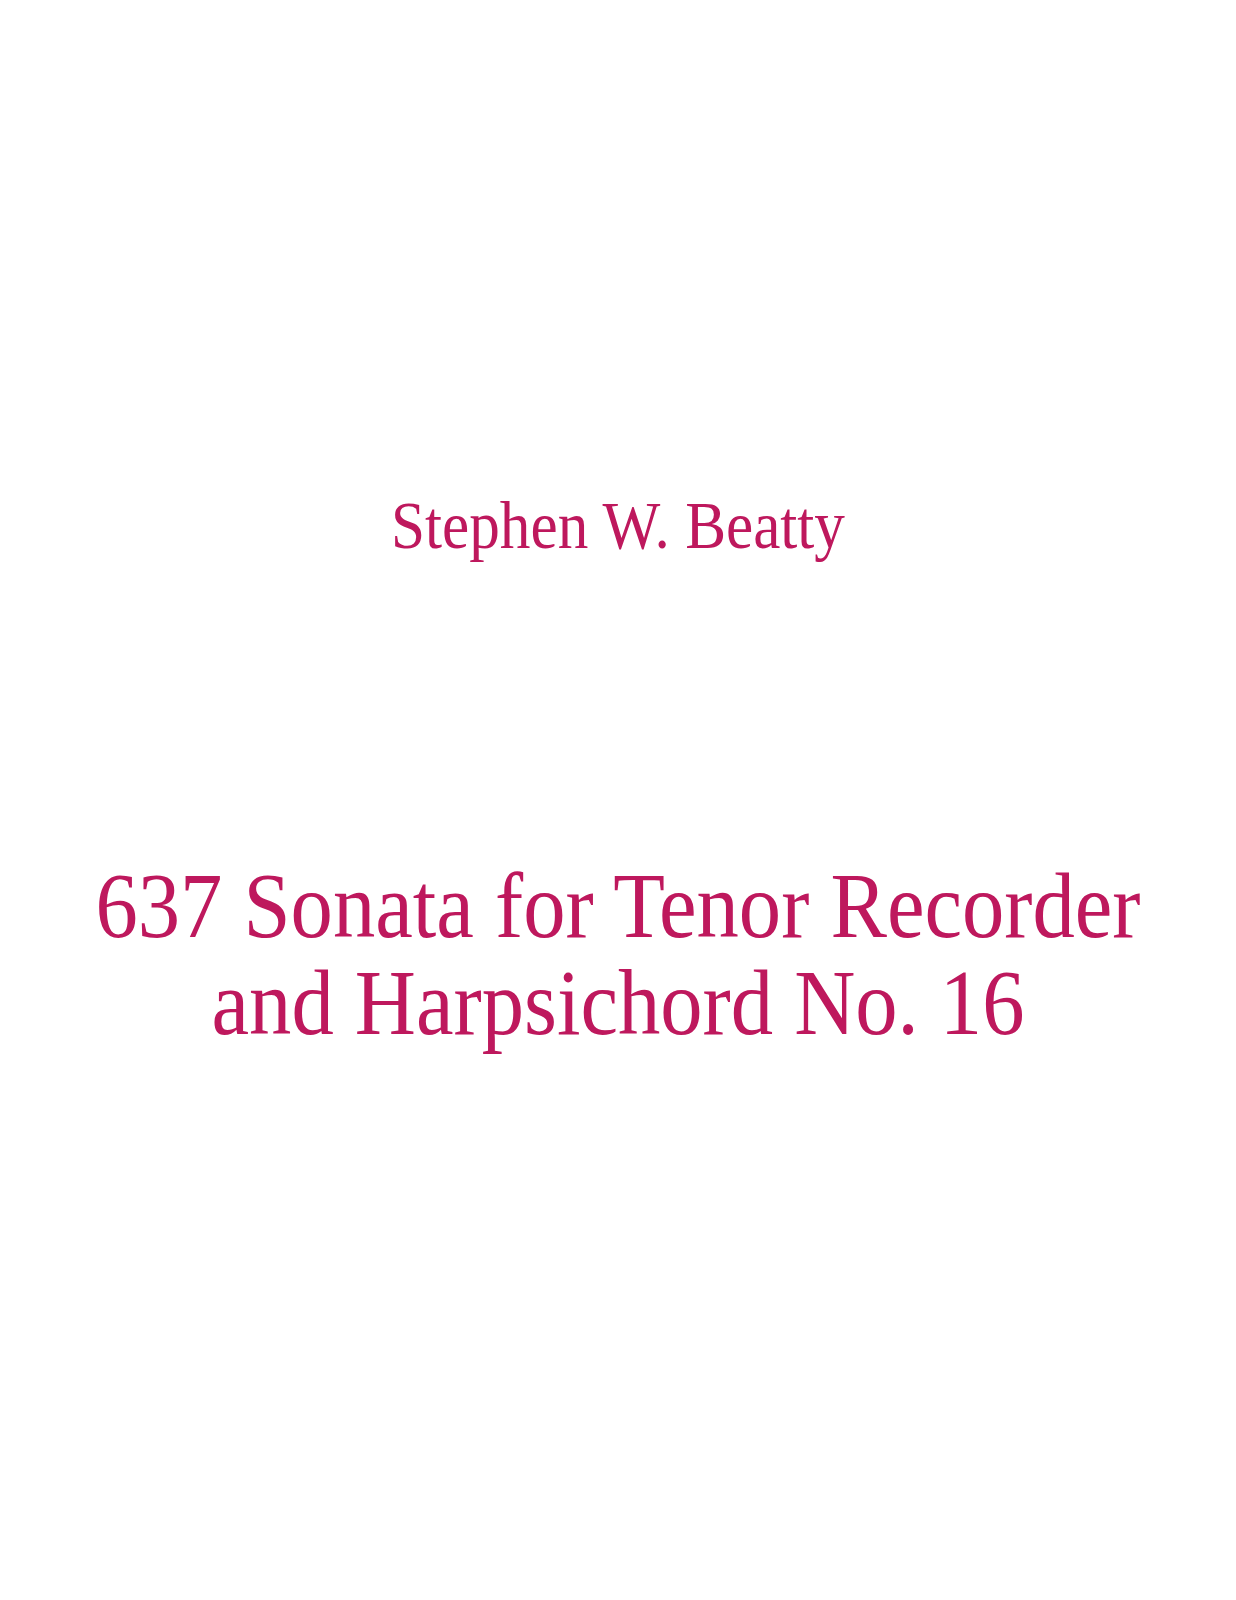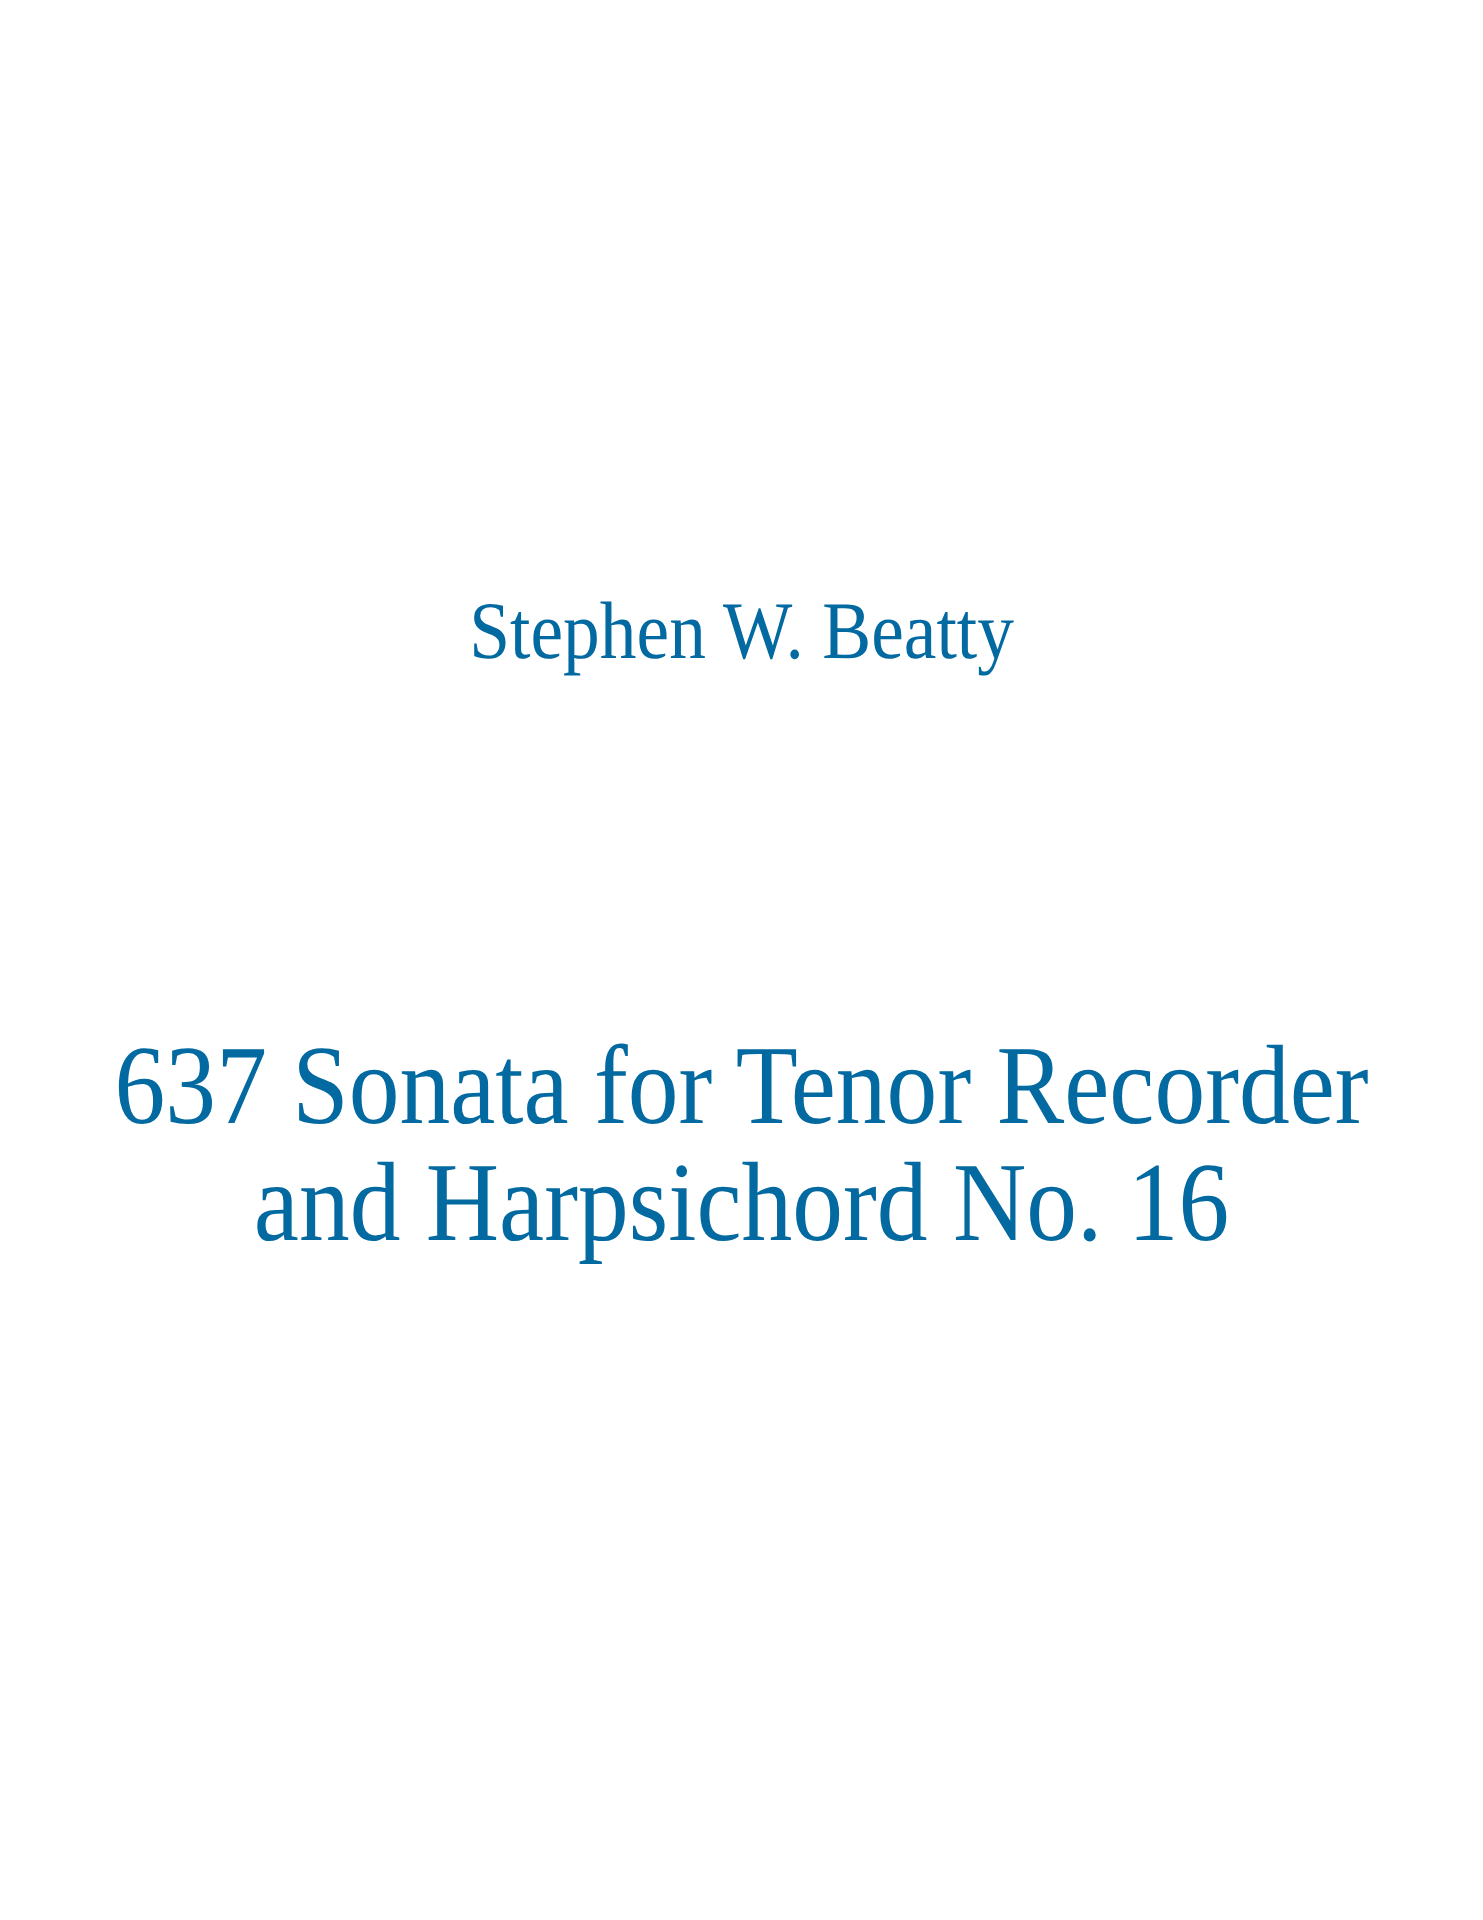--- a/index.html
+++ b/index.html
@@ -5,21 +5,21 @@
   html, body {
     margin: 0;
     padding: 0;
     background: #ffffff;
   }
   .page {
     position: relative;
     width: 1236px;
     height: 1600px;
     background: #ffffff;
-    color: #0369a1;
+    color: #be185d;
     font-family: "Liberation Serif", "DejaVu Serif", serif;
     overflow: hidden;
   }
   .author {
     position: absolute;
     top: 491px;
     left: 0;
     right: 0;
     text-align: center;
     font-size: 68px;

